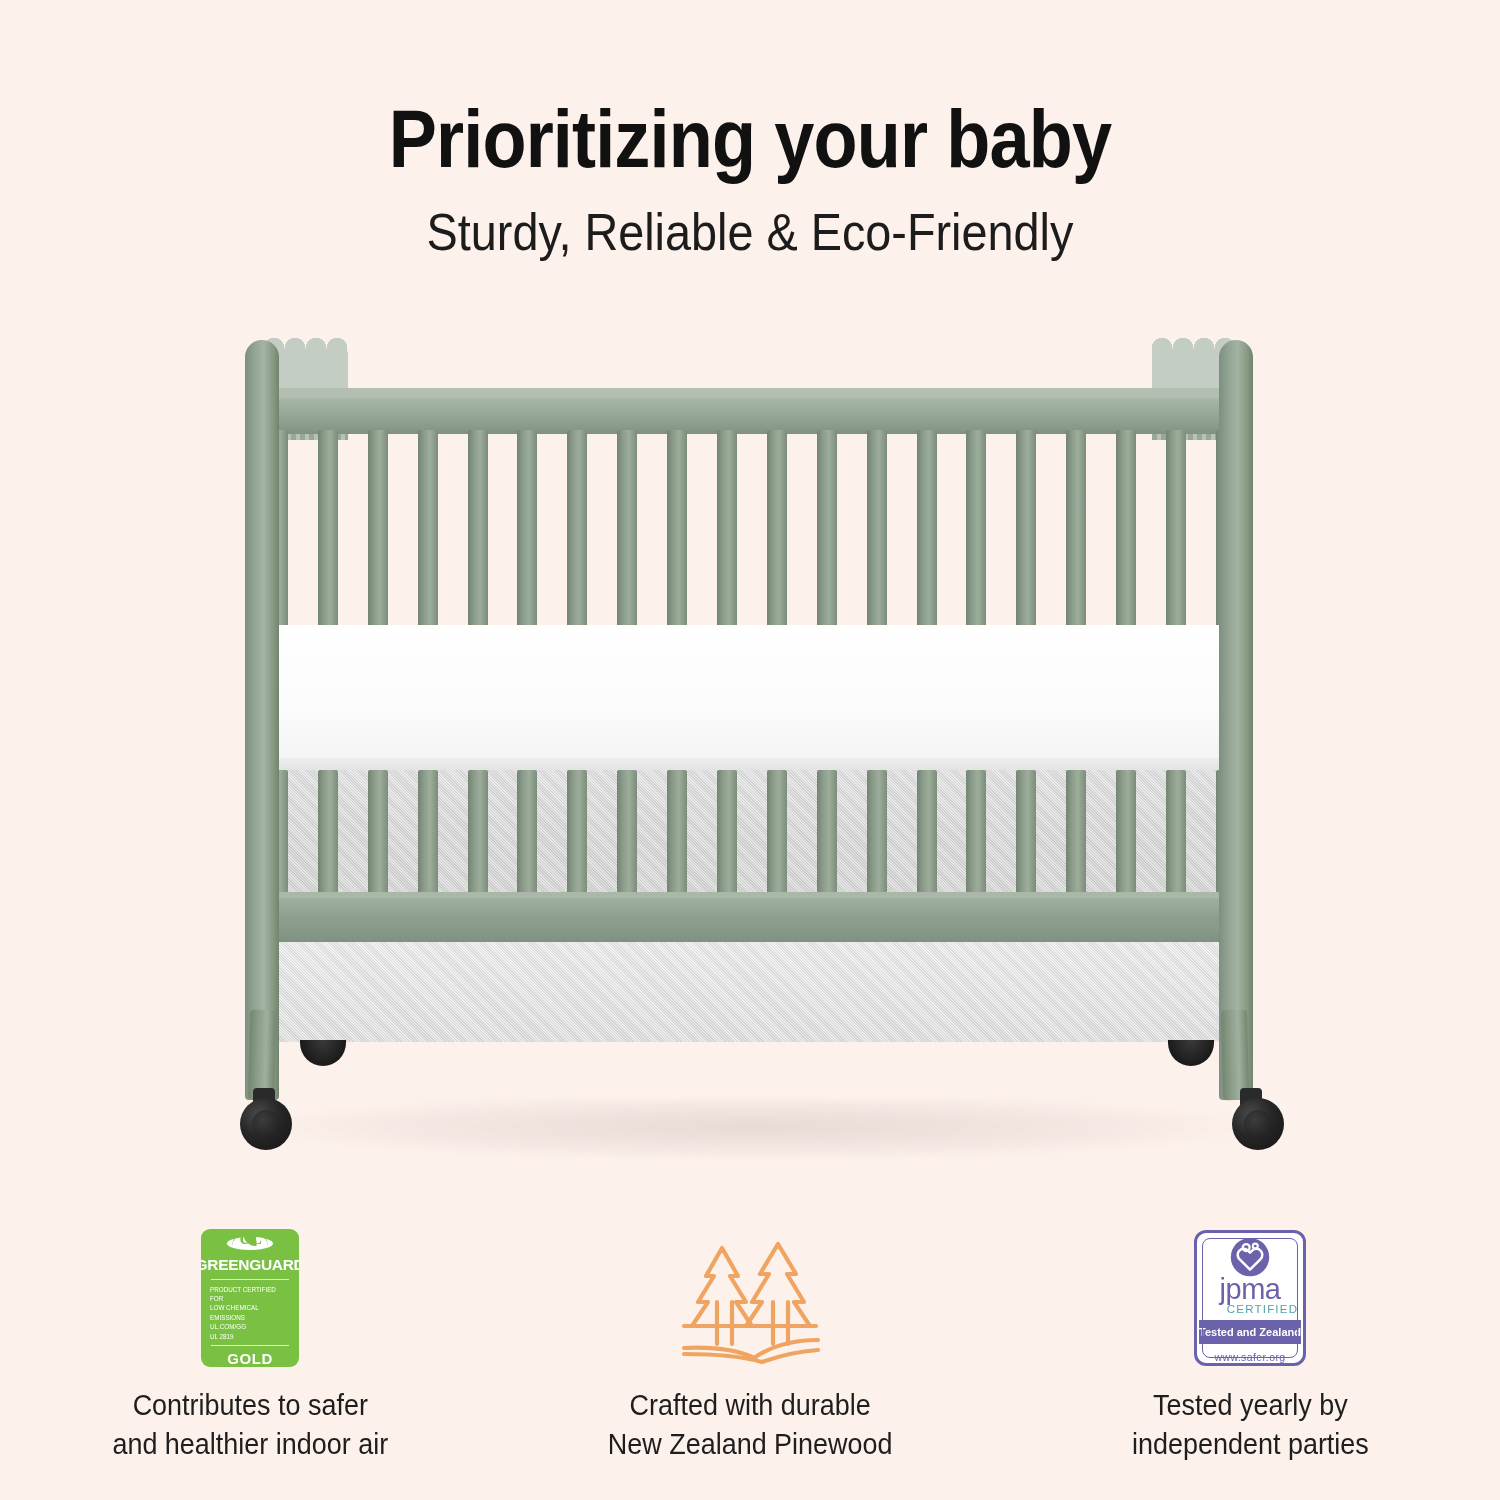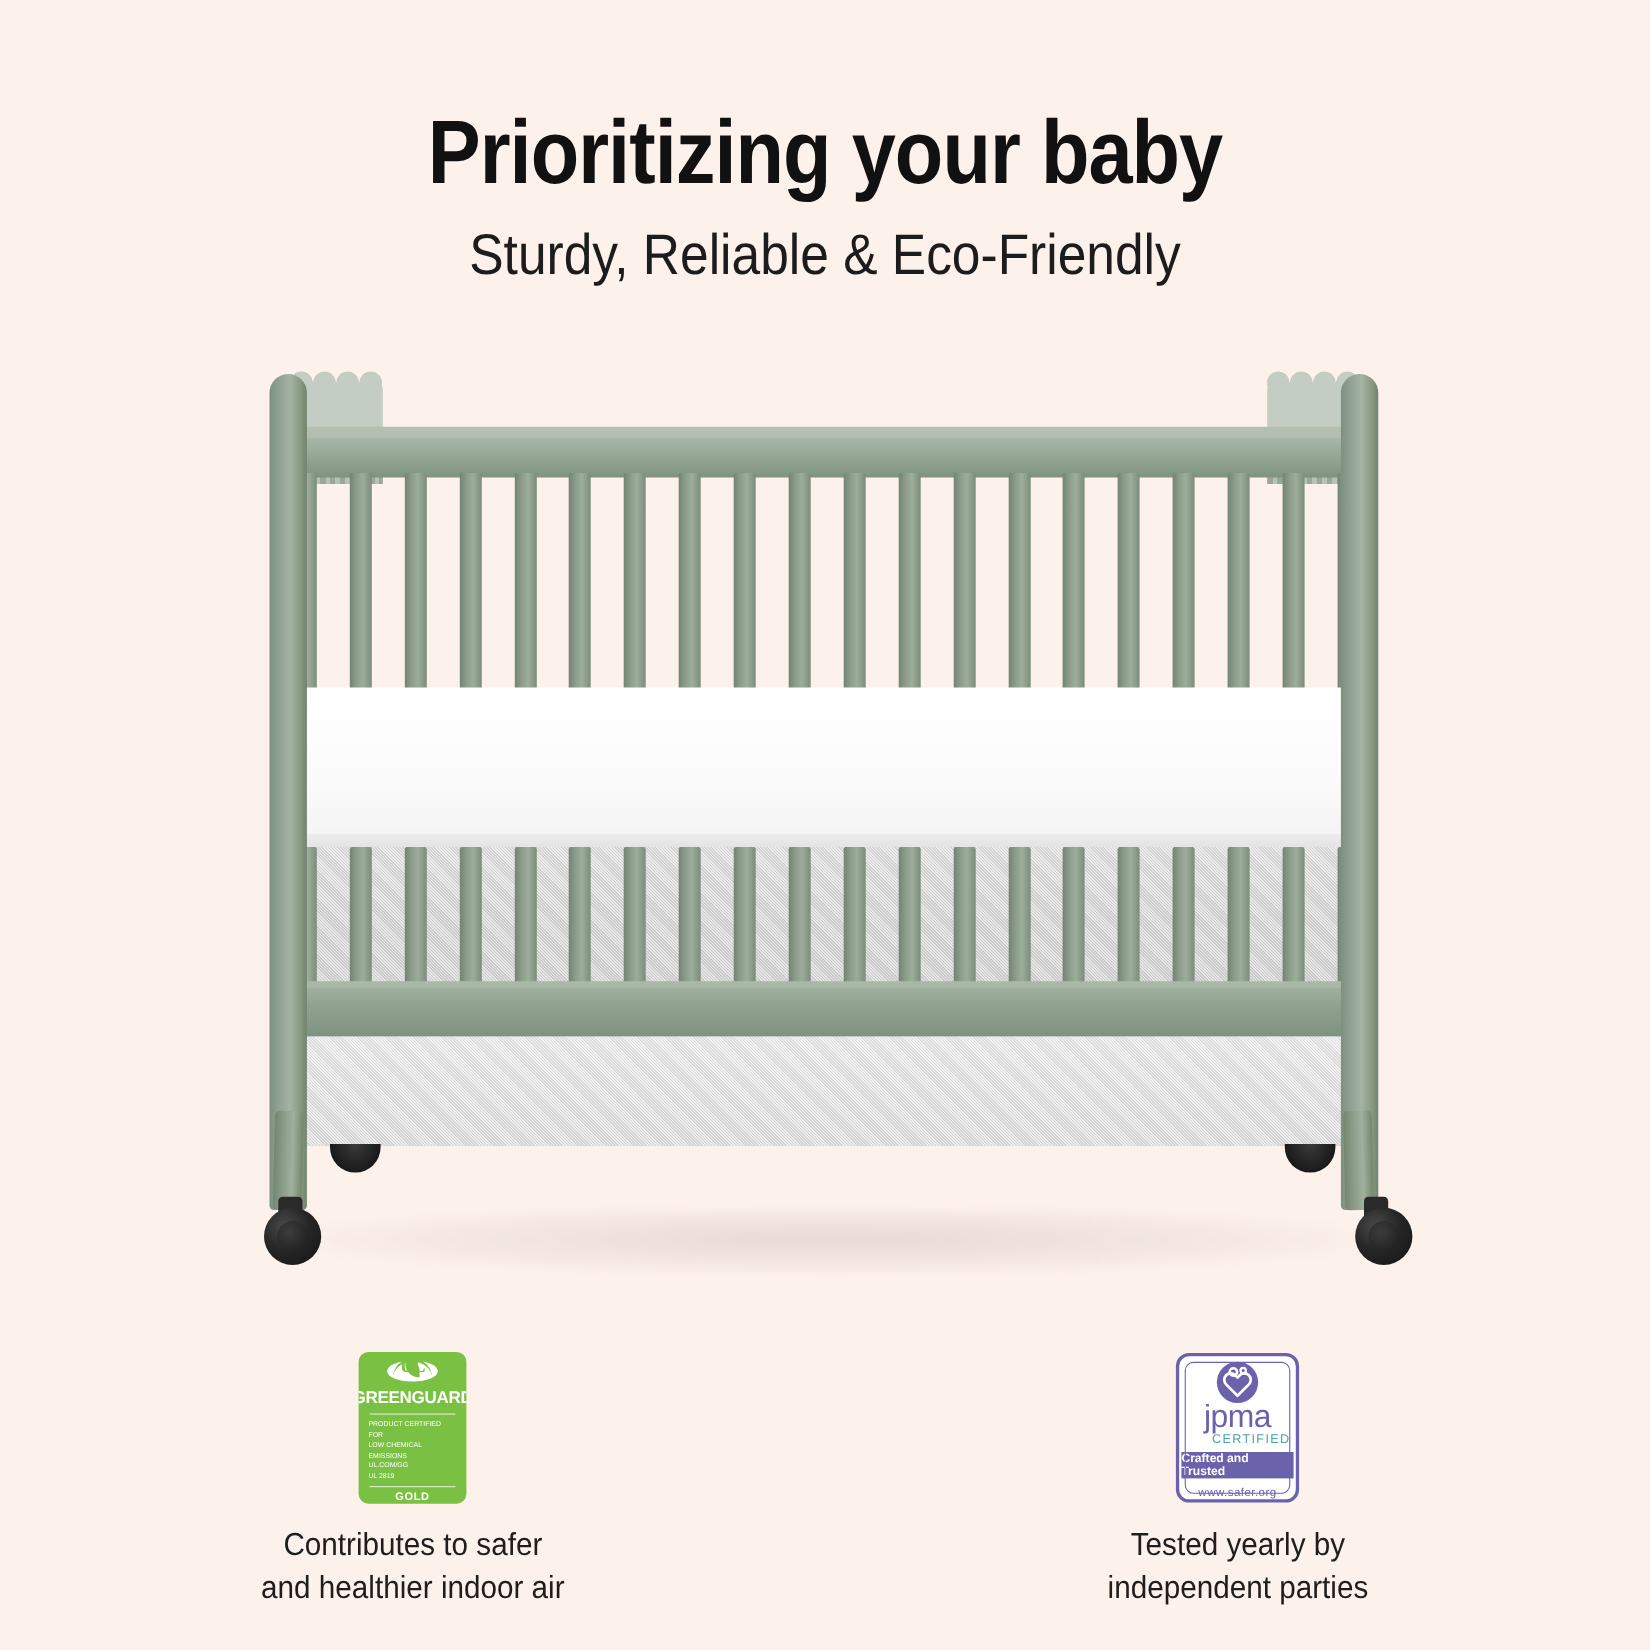--- a/index.html
+++ b/index.html
@@ -352,21 +352,21 @@
     text-align: left;
   }
   .gg-gold-rule {
     width: 78px; height: 1px; background: rgba(255,255,255,.75);
     margin-top: 4px;
   }
   .gg-gold {
     margin-top: 4px;
     font-family: "Liberation Sans", sans-serif;
     font-weight: 700;
-    font-size: 10px;
+    font-size: 15px;
     color: #ffffff;
     letter-spacing: .6px;
   }
 
   
   .trees { width: 160px; height: 132px; }
 
   
   .jpma {
     width: 112px; height: 136px;
@@ -535,34 +535,55 @@
 UL.COM/GG
 UL 2819</div>
           <div class="gg-gold-rule"></div>
           <div class="gg-gold">GOLD</div>
         </div>
       </div>
       <div class="badge-caption">Contributes to safer
 and healthier indoor air</div>
     </div>
 
+    <div class="badge-col">
+      <div class="badge-art">
+        <svg class="trees" viewBox="0 0 160 132">
+          <g fill="none" stroke="#f0a461" stroke-width="4.2" stroke-linejoin="round" stroke-linecap="round">
+
+            <path d="M52 16 L36 44 L44 44 L28 70 L38 70 L22 94 L82 94 L66 70 L76 70 L60 44 L68 44 Z"></path>
+
+            <path d="M108 12 L90 42 L99 42 L82 70 L92 70 L76 94 L140 94 L124 70 L134 70 L117 42 L126 42 Z"></path>
+
+            <path d="M47 70 L47 112 M62 70 L62 112"></path>
+            <path d="M103 70 L103 112 M118 70 L118 112"></path>
+
+            <path d="M14 94 L146 94"></path>
+            <path d="M14 116 Q60 114 84 126 Q110 108 148 108"></path>
+            <path d="M14 122 Q64 122 92 130 Q120 120 148 118"></path>
+          </g>
+        </svg>
+      </div>
+      <div class="badge-caption">Crafted with durable
+New Zealand Pinewood</div>
+    </div>
 
     <div class="badge-col">
       <div class="badge-art">
         <div class="jpma">
           <div class="jpma-inner"></div>
           <svg class="jpma-heart" viewBox="0 0 46 44">
             <circle cx="23" cy="22" r="20" fill="#6b62ac"></circle>
             <path d="M23 35 L12 24 a6.2 6.2 0 0 1 8.8 -8.8 L23 17.4 l2.2 -2.2 a6.2 6.2 0 0 1 8.8 8.8 Z" fill="none" stroke="#ffffff" stroke-width="2.6" stroke-linejoin="round"></path>
             <circle cx="19" cy="12" r="3.6" fill="none" stroke="#ffffff" stroke-width="2.4"></circle>
             <circle cx="28.5" cy="10.5" r="2.6" fill="none" stroke="#ffffff" stroke-width="2.2"></circle>
           </svg>
           <div class="jpma-word">jpma</div>
           <div class="jpma-cert">CERTIFIED</div>
-          <div class="jpma-band">Crafted and Trusted</div>
+          <div class="jpma-band">Tested and Zealand</div>
           <div class="jpma-url">www.safer.org</div>
         </div>
       </div>
       <div class="badge-caption">Tested yearly by
 independent parties</div>
     </div>
 
   </div>
 </div>
 

